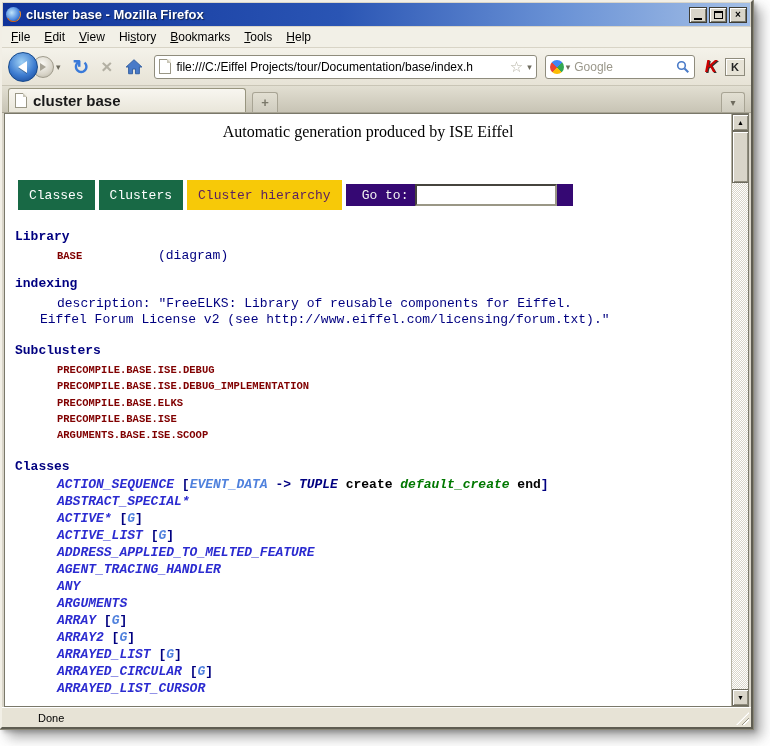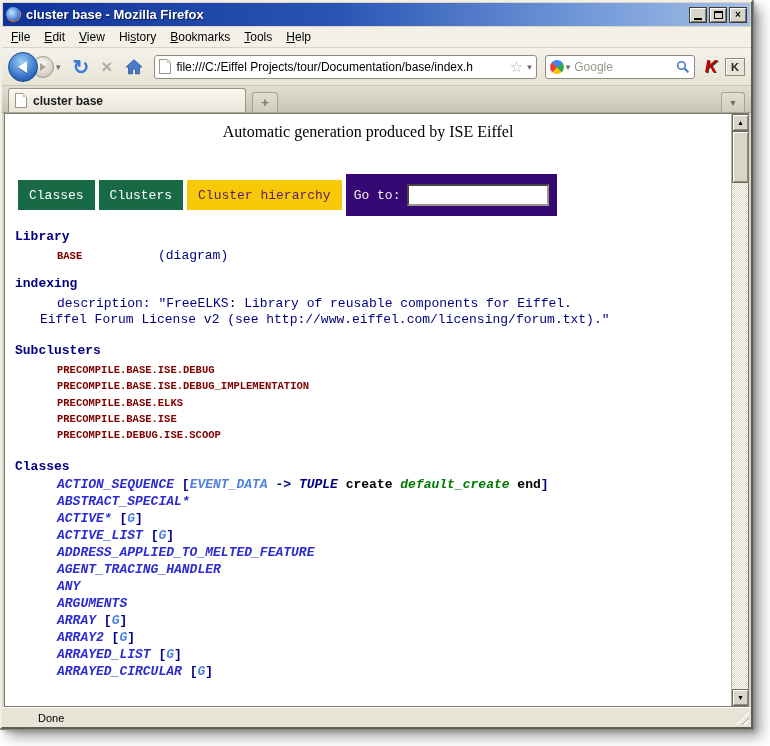--- a/index.html
+++ b/index.html
@@ -80,40 +80,40 @@
   .k-btn{ width:20px; height:18px; margin-left:8px; background:#e7e3d6; border:1px solid #8f8c7d;
     box-shadow:inset 1px 1px 0 #fff; font-size:11px; font-weight:bold; color:#222;
     display:flex; align-items:center; justify-content:center; }
 
   
   .tabstrip{ height:27px; background:linear-gradient(#e2dfd2,#c8c4b5);
     border-bottom:1px solid #a8a494; display:flex; align-items:flex-end; padding:0 6px; }
   .tab{ width:238px; height:24px; background:linear-gradient(#f8f6f0,#e9e6da);
     border:1px solid #98957f; border-bottom:none; border-radius:3px 3px 0 0;
     display:flex; align-items:center; padding:0 6px; gap:6px; }
-  .tab-label{ font-size:12px; font-weight:bold; color:#1a1a1a; white-space:nowrap; overflow:hidden; }
+  .tab-label{ font-size:15px; font-weight:bold; color:#1a1a1a; white-space:nowrap; overflow:hidden; }
   .newtab-btn{ width:26px; height:20px; margin-left:6px; background:linear-gradient(#e2dfd2,#cfccbf);
     border:1px solid #a8a494; border-bottom:none; border-radius:3px 3px 0 0;
     display:flex; align-items:center; justify-content:center;
     color:#7a786a; font-size:13px; font-weight:bold; }
   .alltabs-btn{ margin-left:auto; width:24px; height:20px; background:linear-gradient(#e2dfd2,#cfccbf);
     border:1px solid #a8a494; border-bottom:none; border-radius:3px 3px 0 0;
     display:flex; align-items:center; justify-content:center; color:#6e6b5e; font-size:10px; }
 
   
   .content{ flex:1; position:relative; margin:0 2px; background:#6d28d9;
     border:1px solid #7a786a; overflow:hidden; }
   .page{ position:absolute; left:0; top:0; right:17px; bottom:0; overflow:hidden;
     font-family:"Liberation Mono", monospace; background:#fff; }
   .page-header{ text-align:center; font-family:"Liberation Serif", serif; font-size:16px;
     color:#000; margin-top:9px; }
   .btn-row{ display:flex; align-items:center; margin:39px 0 0 13px; height:30px; }
   .nav-btn{ height:30px; display:flex; align-items:center; padding:0 11px;
     font-size:13px; font-family:"Liberation Mono", monospace; margin-right:4px; cursor:default; }
-  .goto-box{ height:42px; display:flex; align-items:center; padding:0 8px; }
+  .goto-box{ height:22px; display:flex; align-items:center; padding:0 16px; }
   .goto-label{ font-size:13px; margin-right:7px; }
   .goto-input{ width:142px; height:22px; border:2px inset #9a9786; background:#fff;
     font-family:"Liberation Mono", monospace; font-size:12px; padding:0 3px; outline:none; }
 
   .sec-heading{ font-size:13px; font-weight:bold; color:#000080; margin-left:10px; }
   .h-library{ margin-top:19px; }
   .base-line{ margin-left:52px; margin-top:4px; font-size:13px; display:flex; align-items:baseline; }
   .base-name{ font-size:10.5px; font-weight:bold; color:#800000; width:101px; }
   .diagram-link{ color:#000080; font-size:13px; }
   .h-indexing{ margin-top:13px; }
@@ -256,37 +256,38 @@
       <div class="sec-heading h-indexing">indexing</div>
       <div class="desc1">description: "FreeELKS: Library of reusable components for Eiffel.</div>
       <div class="desc2">Eiffel Forum License v2 (see http://www.eiffel.com/licensing/forum.txt)."</div>
 
       <div class="sec-heading h-subclusters">Subclusters</div>
       <div class="sub-list" id="sublist">
           <div class="sub-item">PRECOMPILE.BASE.ISE.DEBUG</div>
           <div class="sub-item">PRECOMPILE.BASE.ISE.DEBUG_IMPLEMENTATION</div>
           <div class="sub-item">PRECOMPILE.BASE.ELKS</div>
           <div class="sub-item">PRECOMPILE.BASE.ISE</div>
-          <div class="sub-item">PRECOMPILE.DEBUG.ISE.SCOOP</div>
+          <div class="sub-item">ARGUMENTS.BASE.ISE.SCOOP</div>
         </div>
 
       <div class="sec-heading h-classes">Classes</div>
       <div class="class-list" id="classlist">
           <div class="class-line"><span class="tk-cls">ACTION_SEQUENCE</span><span class="tk-txt"> [</span><span class="tk-gen">EVENT_DATA</span><span class="tk-txt"> -&gt; </span><span class="tk-type">TUPLE</span><span class="tk-kw"> create </span><span class="tk-feat">default_create</span><span class="tk-kw"> end</span><span class="tk-txt">]</span></div>
           <div class="class-line"><span class="tk-cls">ABSTRACT_SPECIAL*</span></div>
           <div class="class-line"><span class="tk-cls">ACTIVE*</span><span class="tk-txt"> [</span><span class="tk-gen">G</span><span class="tk-txt">]</span></div>
           <div class="class-line"><span class="tk-cls">ACTIVE_LIST</span><span class="tk-txt"> [</span><span class="tk-gen">G</span><span class="tk-txt">]</span></div>
           <div class="class-line"><span class="tk-cls">ADDRESS_APPLIED_TO_MELTED_FEATURE</span></div>
           <div class="class-line"><span class="tk-cls">AGENT_TRACING_HANDLER</span></div>
           <div class="class-line"><span class="tk-cls">ANY</span></div>
           <div class="class-line"><span class="tk-cls">ARGUMENTS</span></div>
           <div class="class-line"><span class="tk-cls">ARRAY</span><span class="tk-txt"> [</span><span class="tk-gen">G</span><span class="tk-txt">]</span></div>
           <div class="class-line"><span class="tk-cls">ARRAY2</span><span class="tk-txt"> [</span><span class="tk-gen">G</span><span class="tk-txt">]</span></div>
           <div class="class-line"><span class="tk-cls">ARRAYED_LIST</span><span class="tk-txt"> [</span><span class="tk-gen">G</span><span class="tk-txt">]</span></div>
           <div class="class-line"><span class="tk-cls">ARRAYED_CIRCULAR</span><span class="tk-txt"> [</span><span class="tk-gen">G</span><span class="tk-txt">]</span></div>
+          <div class="class-line"><span class="tk-cls">ARRAYED_LIST_CURSOR</span></div>
         </div>
     </div>
 
     <div class="vscrollbar">
       <div class="scroll-btn scroll-up">▲</div>
       <div class="scroll-thumb"></div>
       <div class="scroll-btn scroll-down">▼</div>
     </div>
   </div>
 

